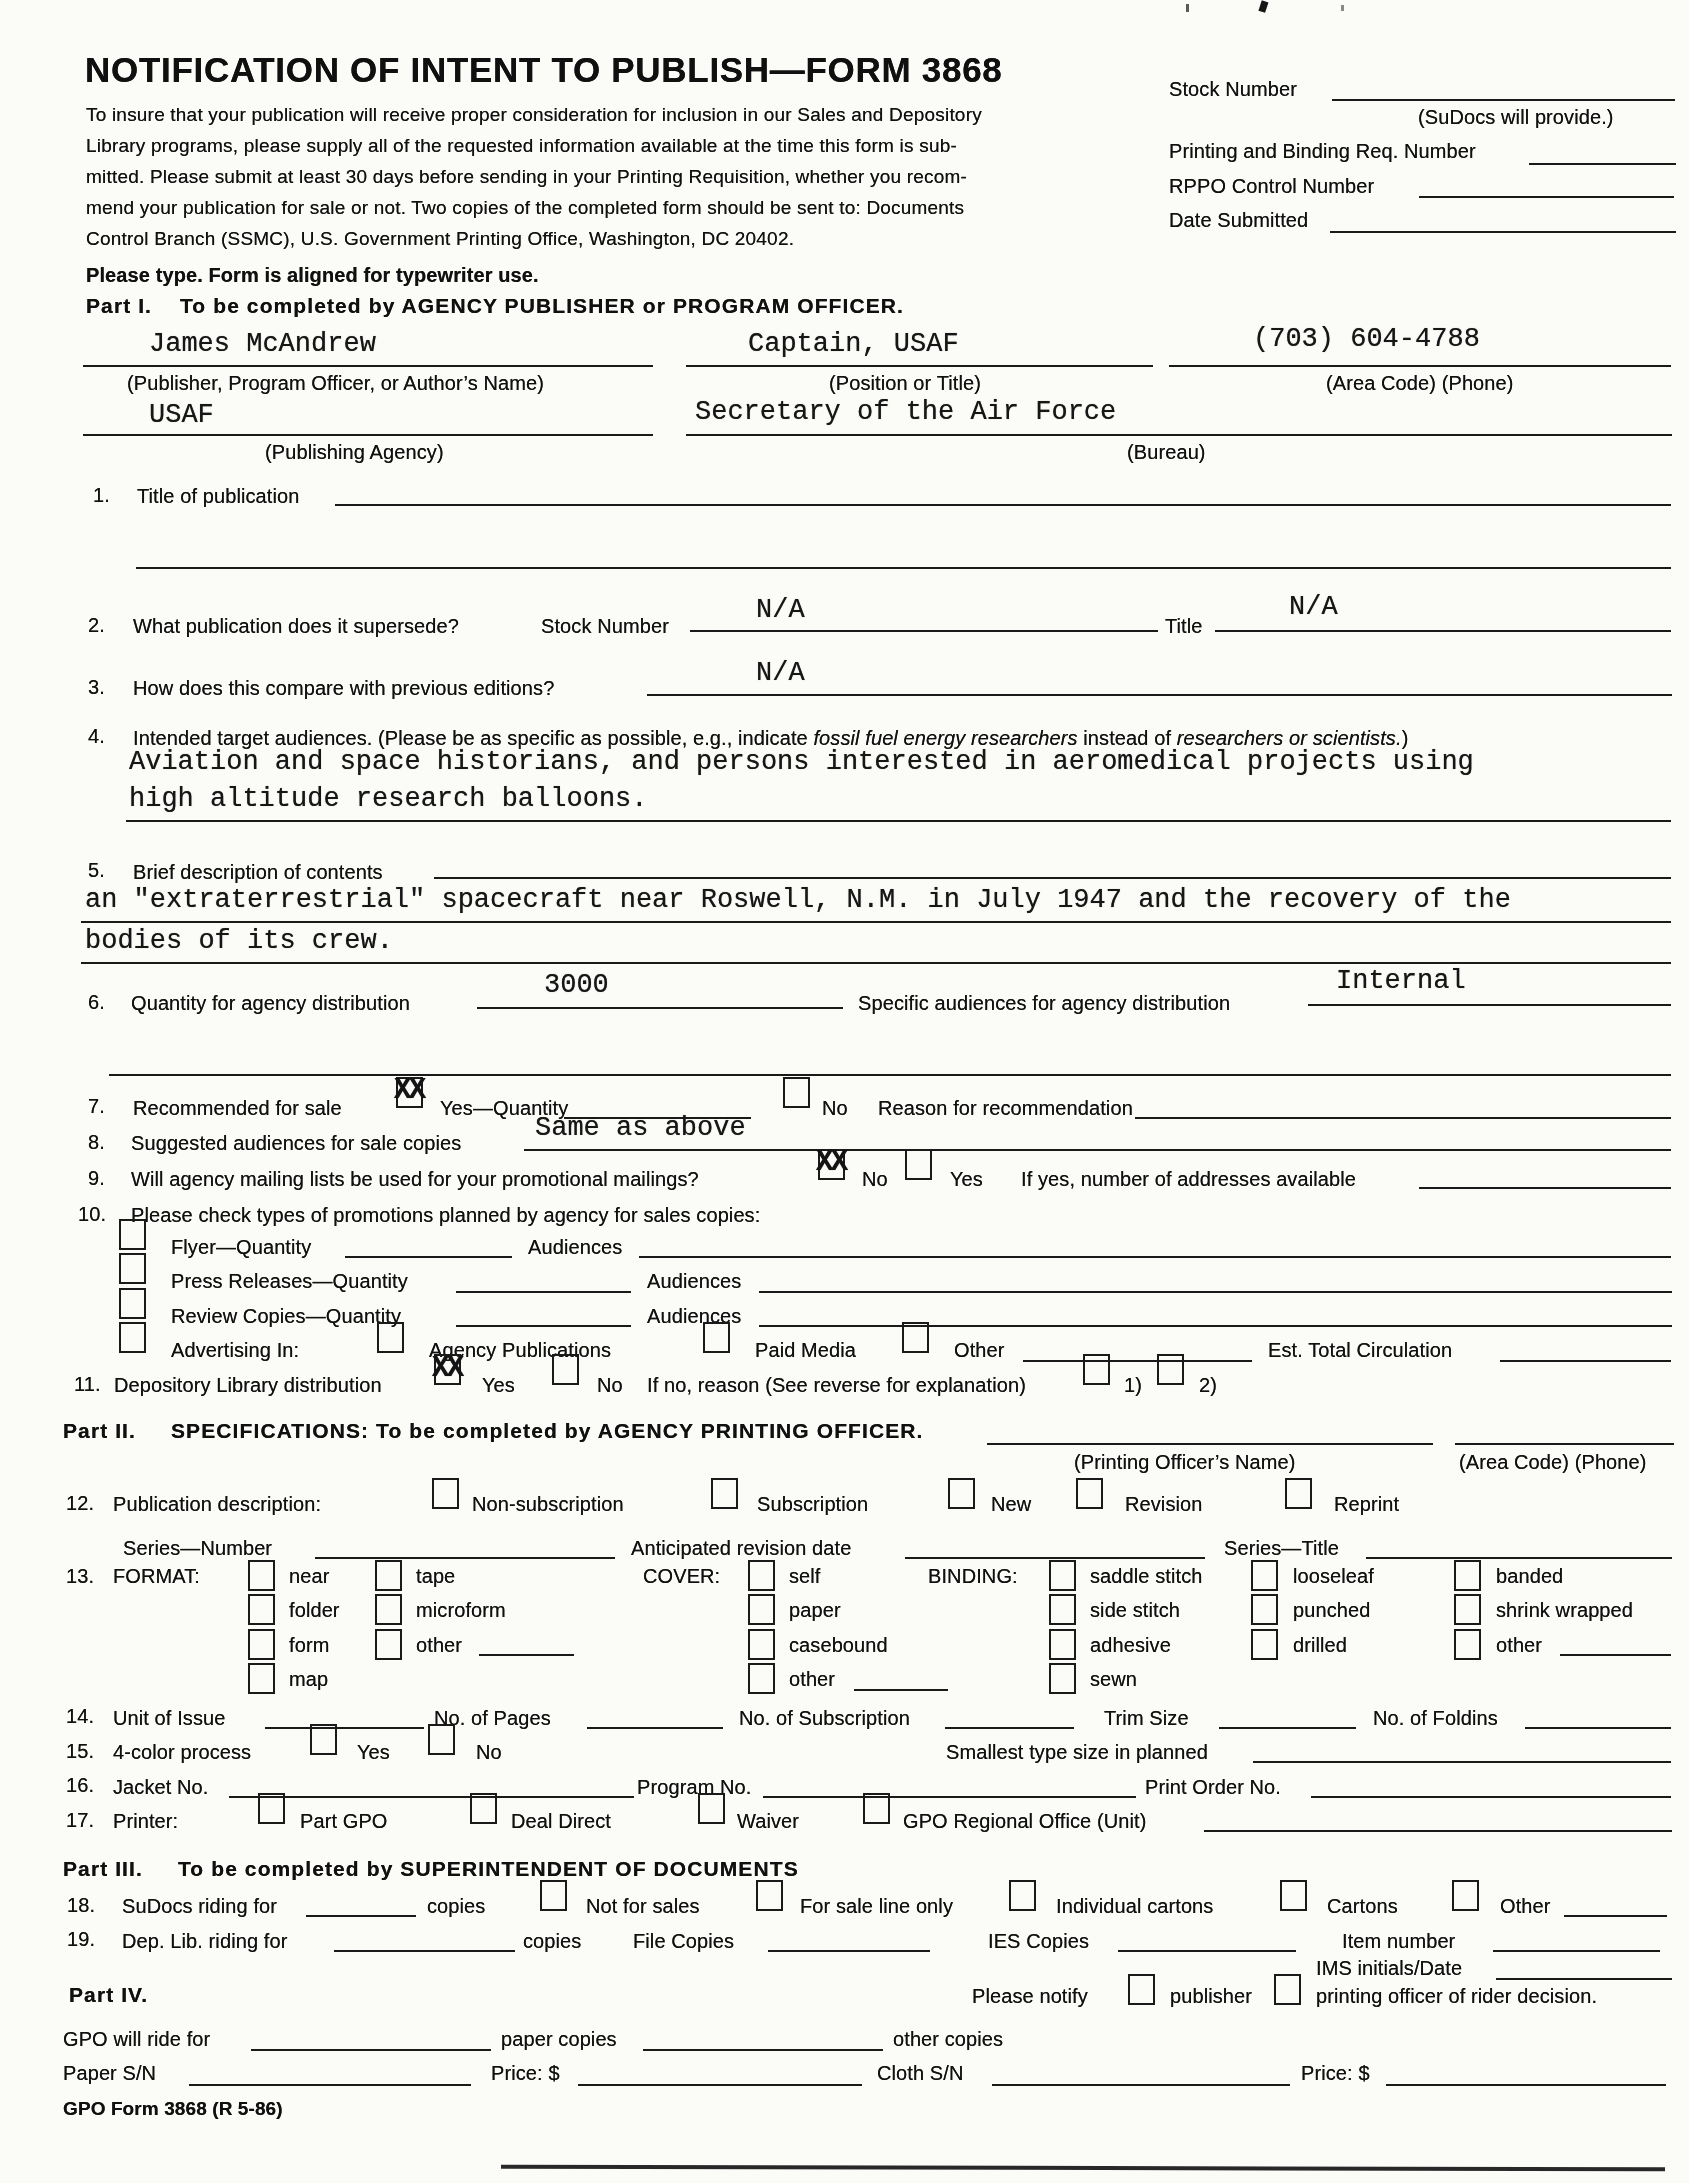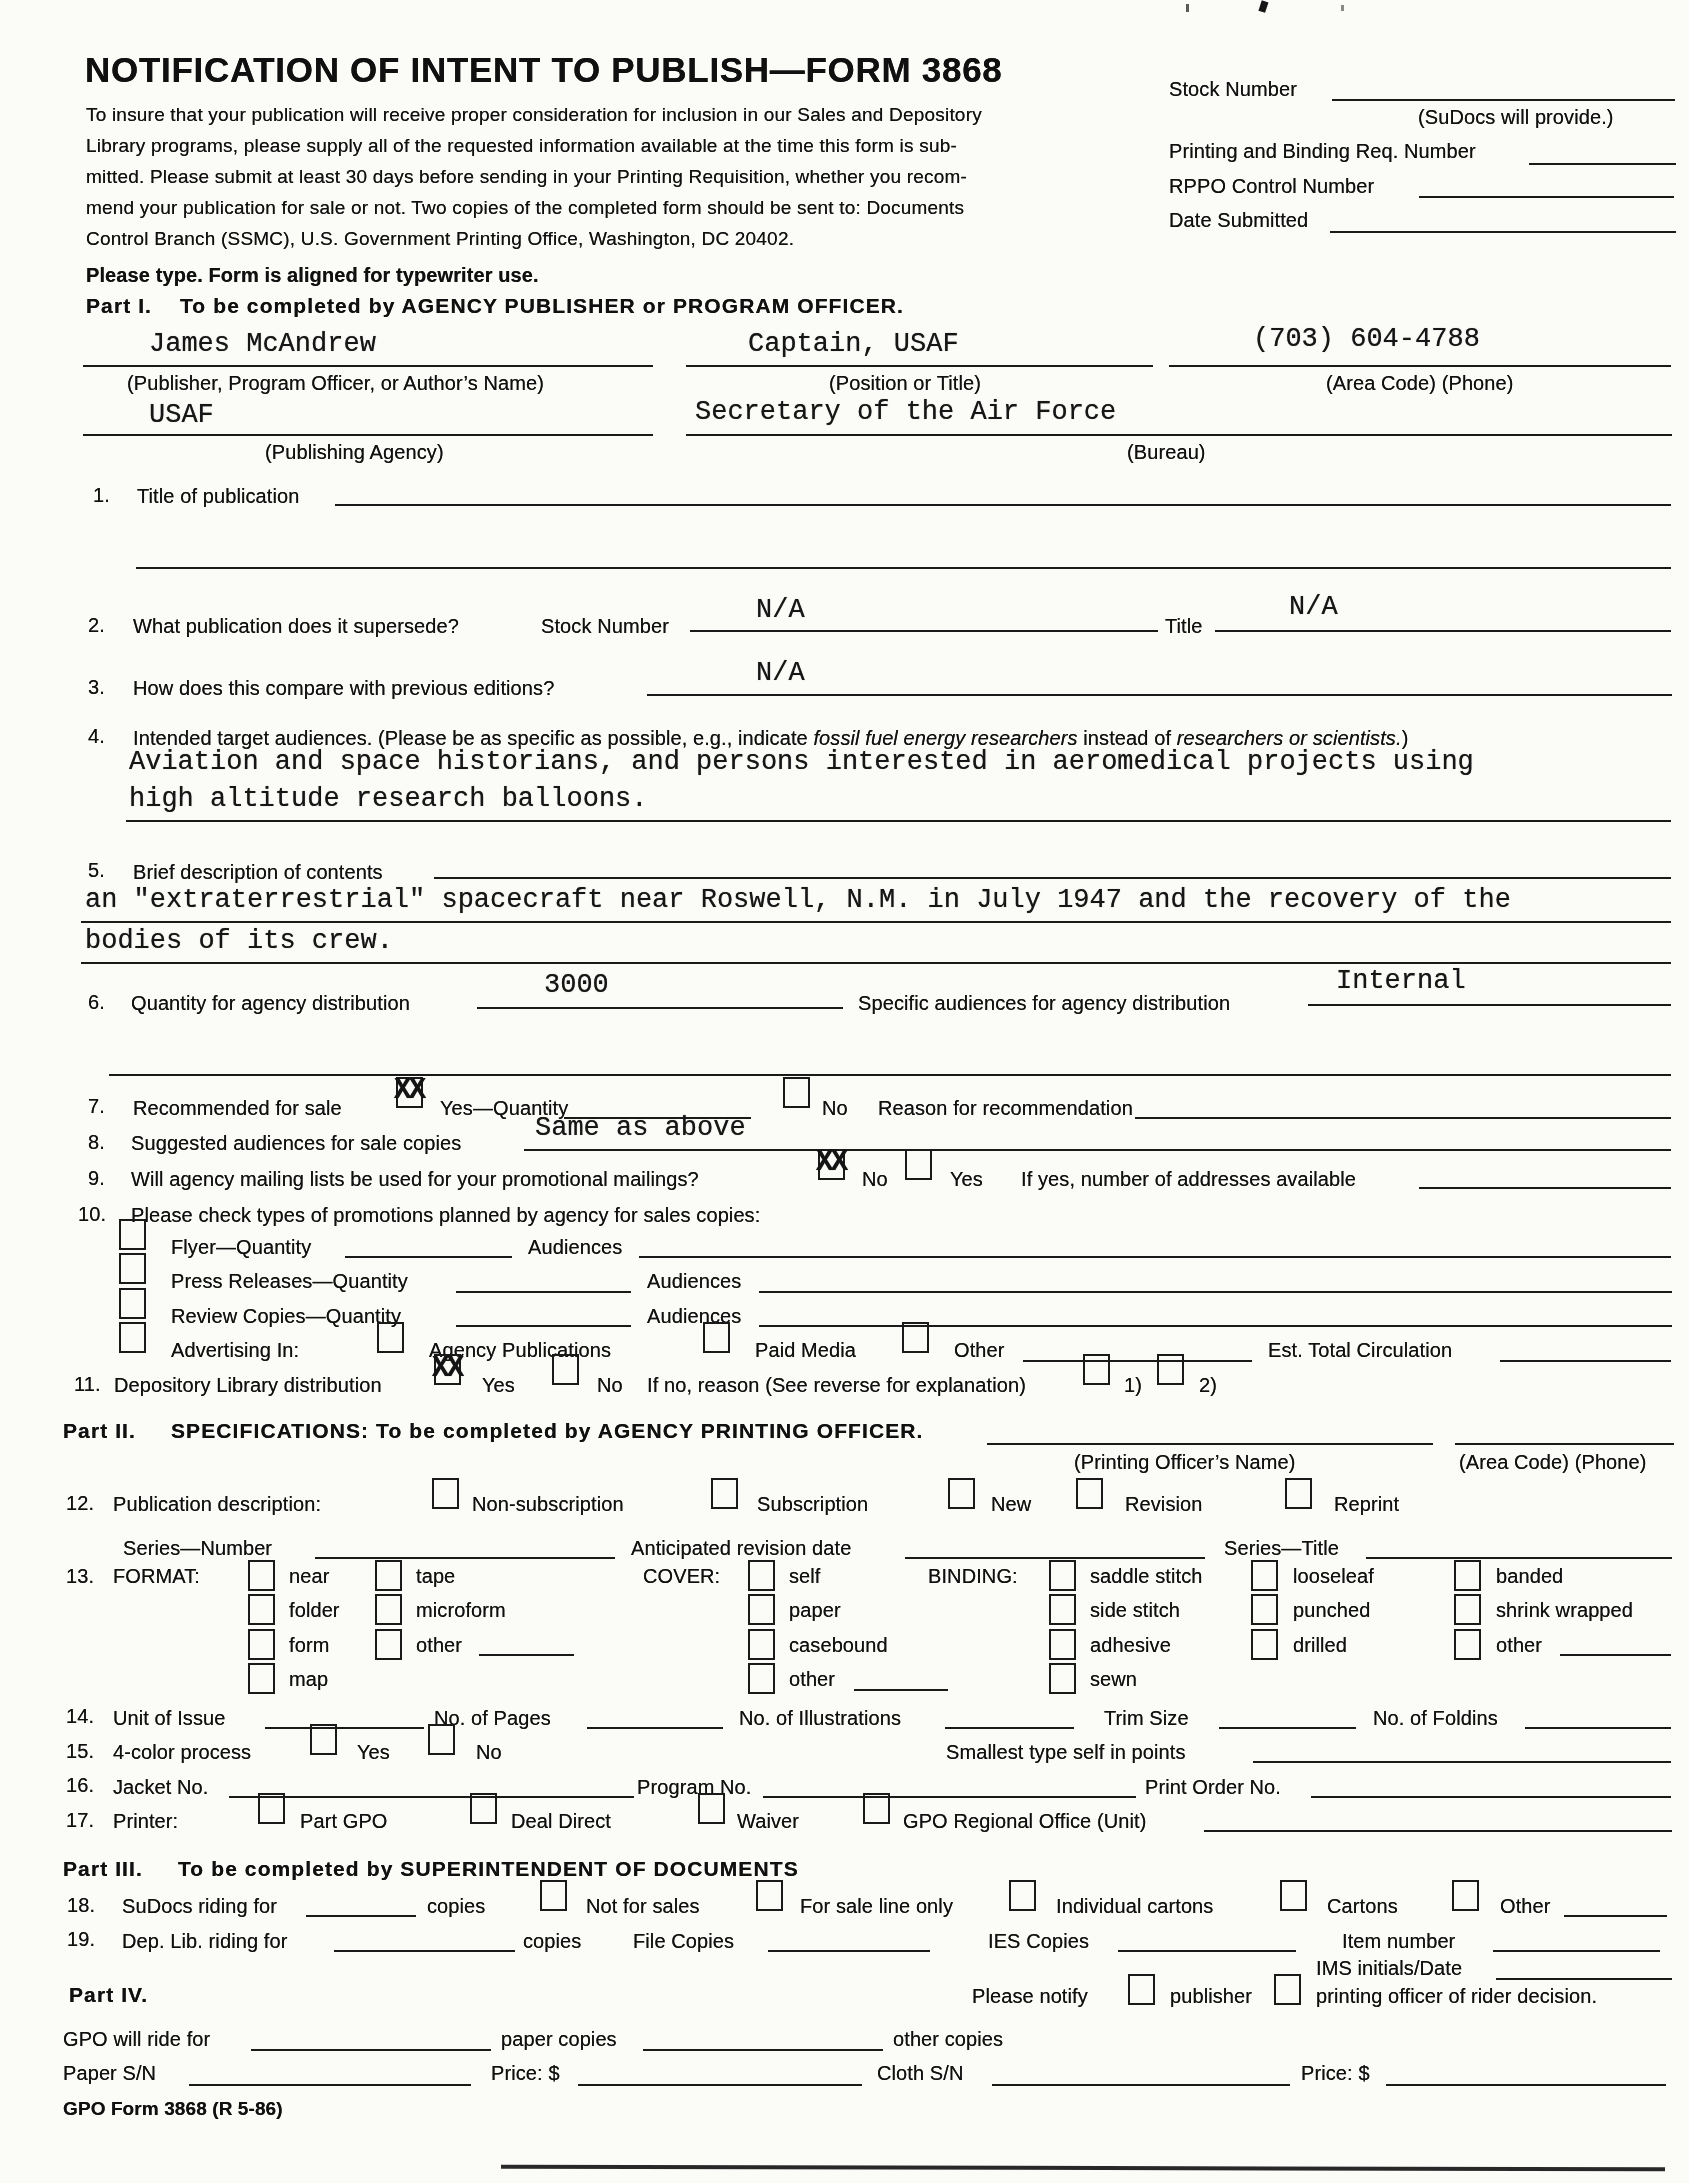--- a/index.html
+++ b/index.html
@@ -266,34 +266,34 @@
   <div class="p lbl" style="left:789px;top:1667px">other</div>
   <div class="ln" style="left:854px;top:1689px;width:94px"></div>
   <div class="cb" style="left:1049px;top:1663px"></div>
   <div class="p lbl" style="left:1090px;top:1667px">sewn</div>
 
   <div class="p lbl" style="left:66px;top:1704px">14.</div>
   <div class="p lbl" style="left:113px;top:1706px">Unit of Issue</div>
   <div class="ln" style="left:265px;top:1727px;width:159px"></div>
   <div class="p lbl" style="left:434px;top:1706px">No. of Pages</div>
   <div class="ln" style="left:587px;top:1727px;width:136px"></div>
-  <div class="p lbl" style="left:739px;top:1706px">No. of Illustrations</div>
+  <div class="p lbl" style="left:739px;top:1706px">No. of Subscription</div>
   <div class="ln" style="left:945px;top:1727px;width:129px"></div>
   <div class="p lbl" style="left:1104px;top:1706px">Trim Size</div>
   <div class="ln" style="left:1219px;top:1727px;width:137px"></div>
   <div class="p lbl" style="left:1373px;top:1706px">No. of Foldins</div>
   <div class="ln" style="left:1525px;top:1727px;width:146px"></div>
 
   <div class="p lbl" style="left:66px;top:1739px">15.</div>
   <div class="p lbl" style="left:113px;top:1740px">4-color process</div>
   <div class="cb" style="left:310px;top:1724px"></div>
   <div class="p lbl" style="left:357px;top:1740px">Yes</div>
   <div class="cb" style="left:428px;top:1724px"></div>
   <div class="p lbl" style="left:476px;top:1740px">No</div>
-  <div class="p lbl" style="left:946px;top:1740px">Smallest type self in points</div>
+  <div class="p lbl" style="left:946px;top:1740px">Smallest type size in planned</div>
   <div class="ln" style="left:1253px;top:1761px;width:418px"></div>
 
   <div class="p lbl" style="left:66px;top:1773px">16.</div>
   <div class="p lbl" style="left:113px;top:1775px">Jacket No.</div>
   <div class="ln" style="left:229px;top:1796px;width:405px"></div>
   <div class="p lbl" style="left:637px;top:1775px">Program No.</div>
   <div class="ln" style="left:763px;top:1796px;width:373px"></div>
   <div class="p lbl" style="left:1145px;top:1775px">Print Order No.</div>
   <div class="ln" style="left:1311px;top:1796px;width:360px"></div>
 

